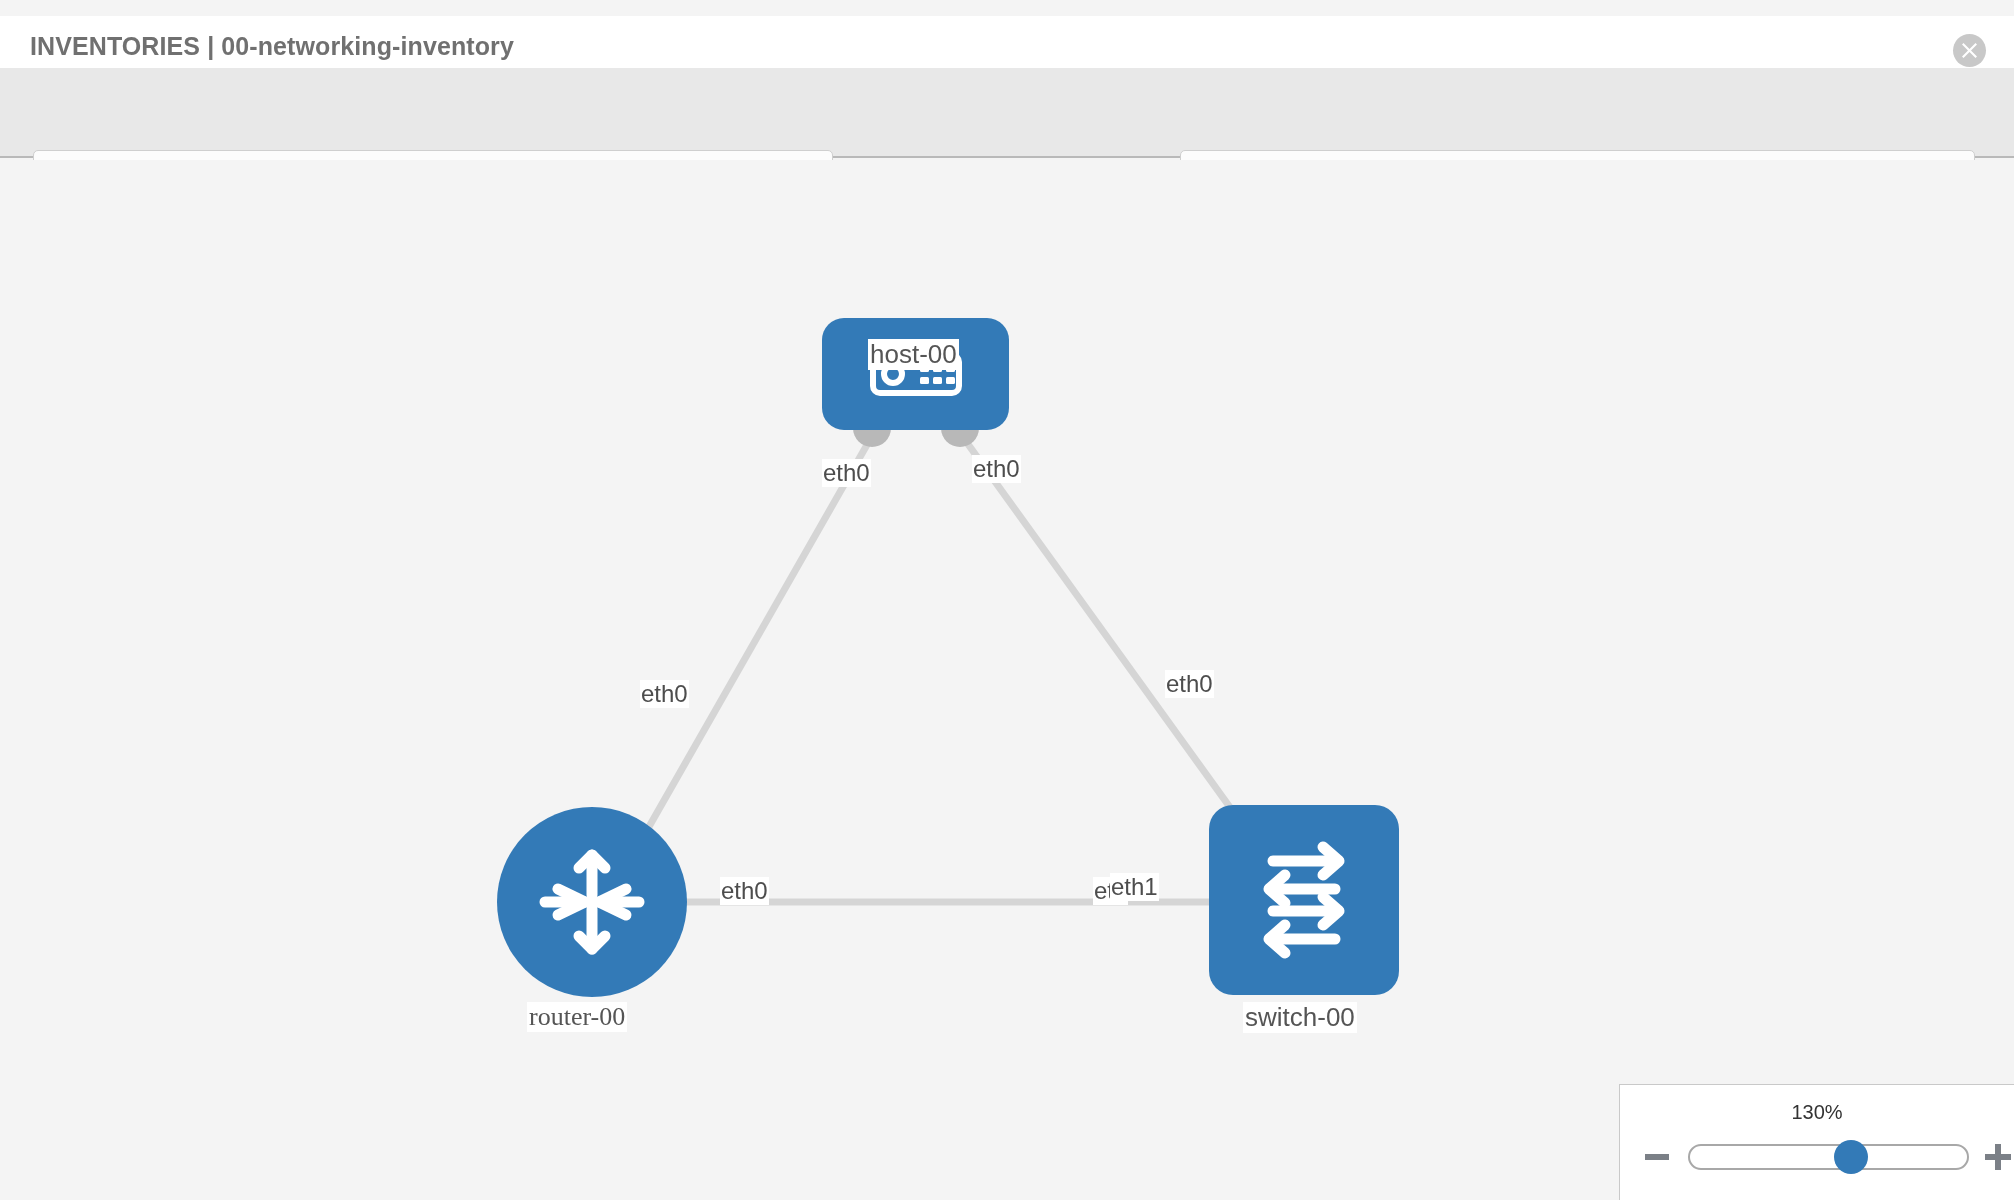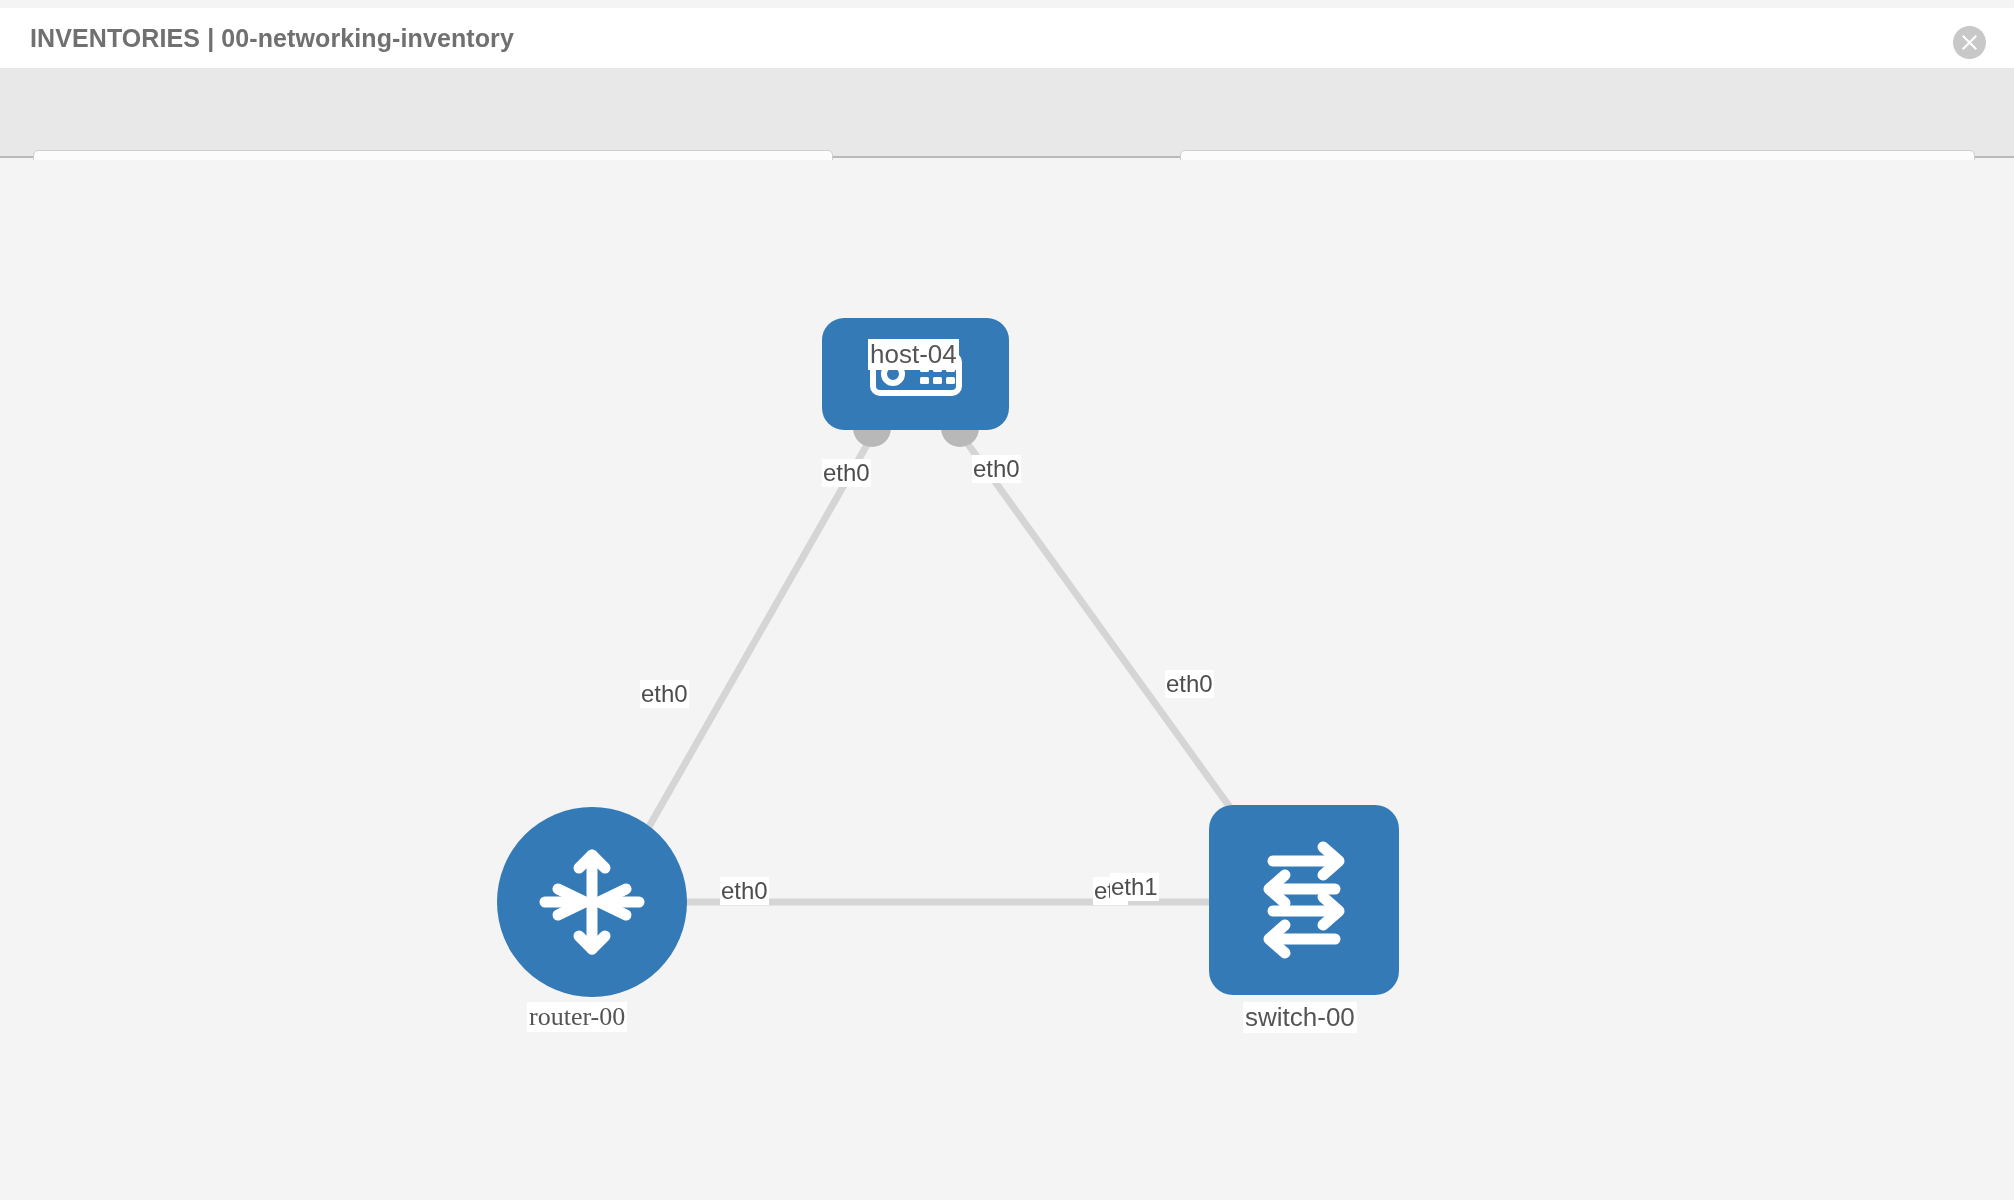--- a/index.html
+++ b/index.html
@@ -7,21 +7,21 @@
   html, body {
     width: 2014px; height: 1200px;
     background: #f4f4f4;
     font-family: "Liberation Sans", sans-serif;
     overflow: hidden;
   }
   #app { position: relative; width: 2014px; height: 1200px; }
 
   
   .header {
-    position: absolute; top: 8px; left: 0;
+    position: absolute; top: 16px; left: 0;
     width: 2014px; height: 68px;
     background: #ffffff;
     border-bottom: 1px solid #d7d7d7;
   }
   .header-title {
     position: absolute; left: 30px; top: 16px;
     font-size: 25px; font-weight: bold;
     color: #707070; letter-spacing: 0.1px;
     white-space: nowrap;
   }
@@ -235,21 +235,21 @@
         <g fill="#ffffff">
           <rect x="50" y="13" width="9" height="7" rx="1.5"></rect>
           <rect x="63" y="13" width="9" height="7" rx="1.5"></rect>
           <rect x="76" y="13" width="9" height="7" rx="1.5"></rect>
           <rect x="50" y="25" width="9" height="7" rx="1.5"></rect>
           <rect x="63" y="25" width="9" height="7" rx="1.5"></rect>
           <rect x="76" y="25" width="9" height="7" rx="1.5"></rect>
         </g>
       </svg>
     </div>
-    <div class="node-label label-host">host-04</div>
+    <div class="node-label label-host">host-00</div>
 
     <div class="node-shape node-router">
       <svg width="118" height="118" viewBox="0 0 118 118" aria-hidden="true">
         <g stroke="#ffffff" stroke-width="11" stroke-linecap="round" stroke-linejoin="round" fill="none">
           <path d="M59 12 L59 52"></path>
             <path d="M46 25 L59 12 L72 25"></path>
           <path d="M59 106 L59 66"></path>
             <path d="M46 93 L59 106 L72 93"></path>
           <path d="M12 59 L52 59"></path>
             <path d="M25 46 L52 59 L25 72" stroke-linejoin="miter"></path>
@@ -278,14 +278,24 @@
 
     <div class="iface-label" style="left:822px; top:299px;">eth0</div>
     <div class="iface-label" style="left:972px; top:295px;">eth0</div>
     <div class="iface-label" style="left:640px; top:520px;">eth0</div>
     <div class="iface-label" style="left:1165px; top:510px;">eth0</div>
     <div class="iface-label" style="left:720px; top:717px;">eth0</div>
     <div class="iface-label" style="left:1093px; top:717px;">eth</div>
     <div class="iface-label" style="left:1110px; top:713px;">eth1</div>
   </div>
 
+  <div class="zoom-panel">
+    <div class="zoom-value">130%</div>
+    <div class="zoom-row">
+      <div class="zoom-minus"></div>
+      <div class="zoom-slider">
+        <div class="zoom-thumb" style="left: 58%;"></div>
+      </div>
+      <div class="zoom-plus"></div>
+    </div>
+  </div>
 
 </div>
 
 </body></html>

